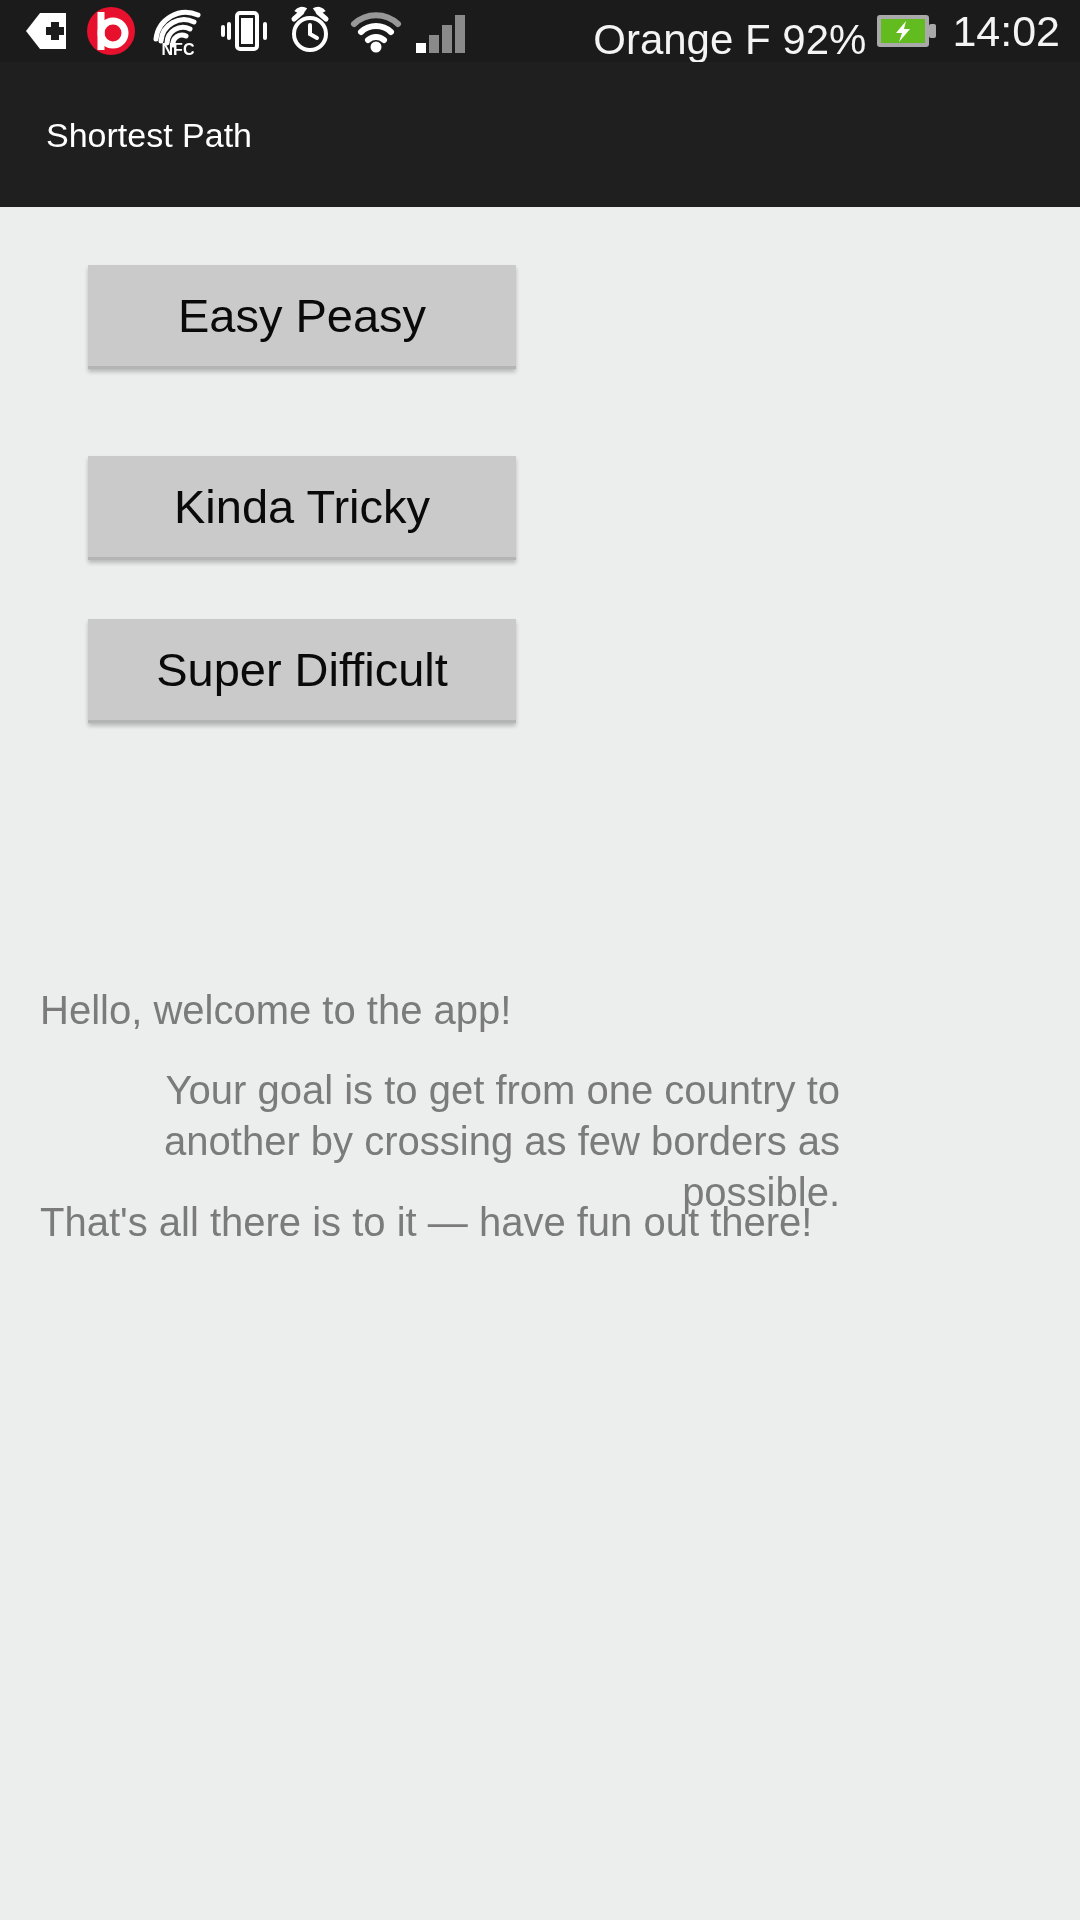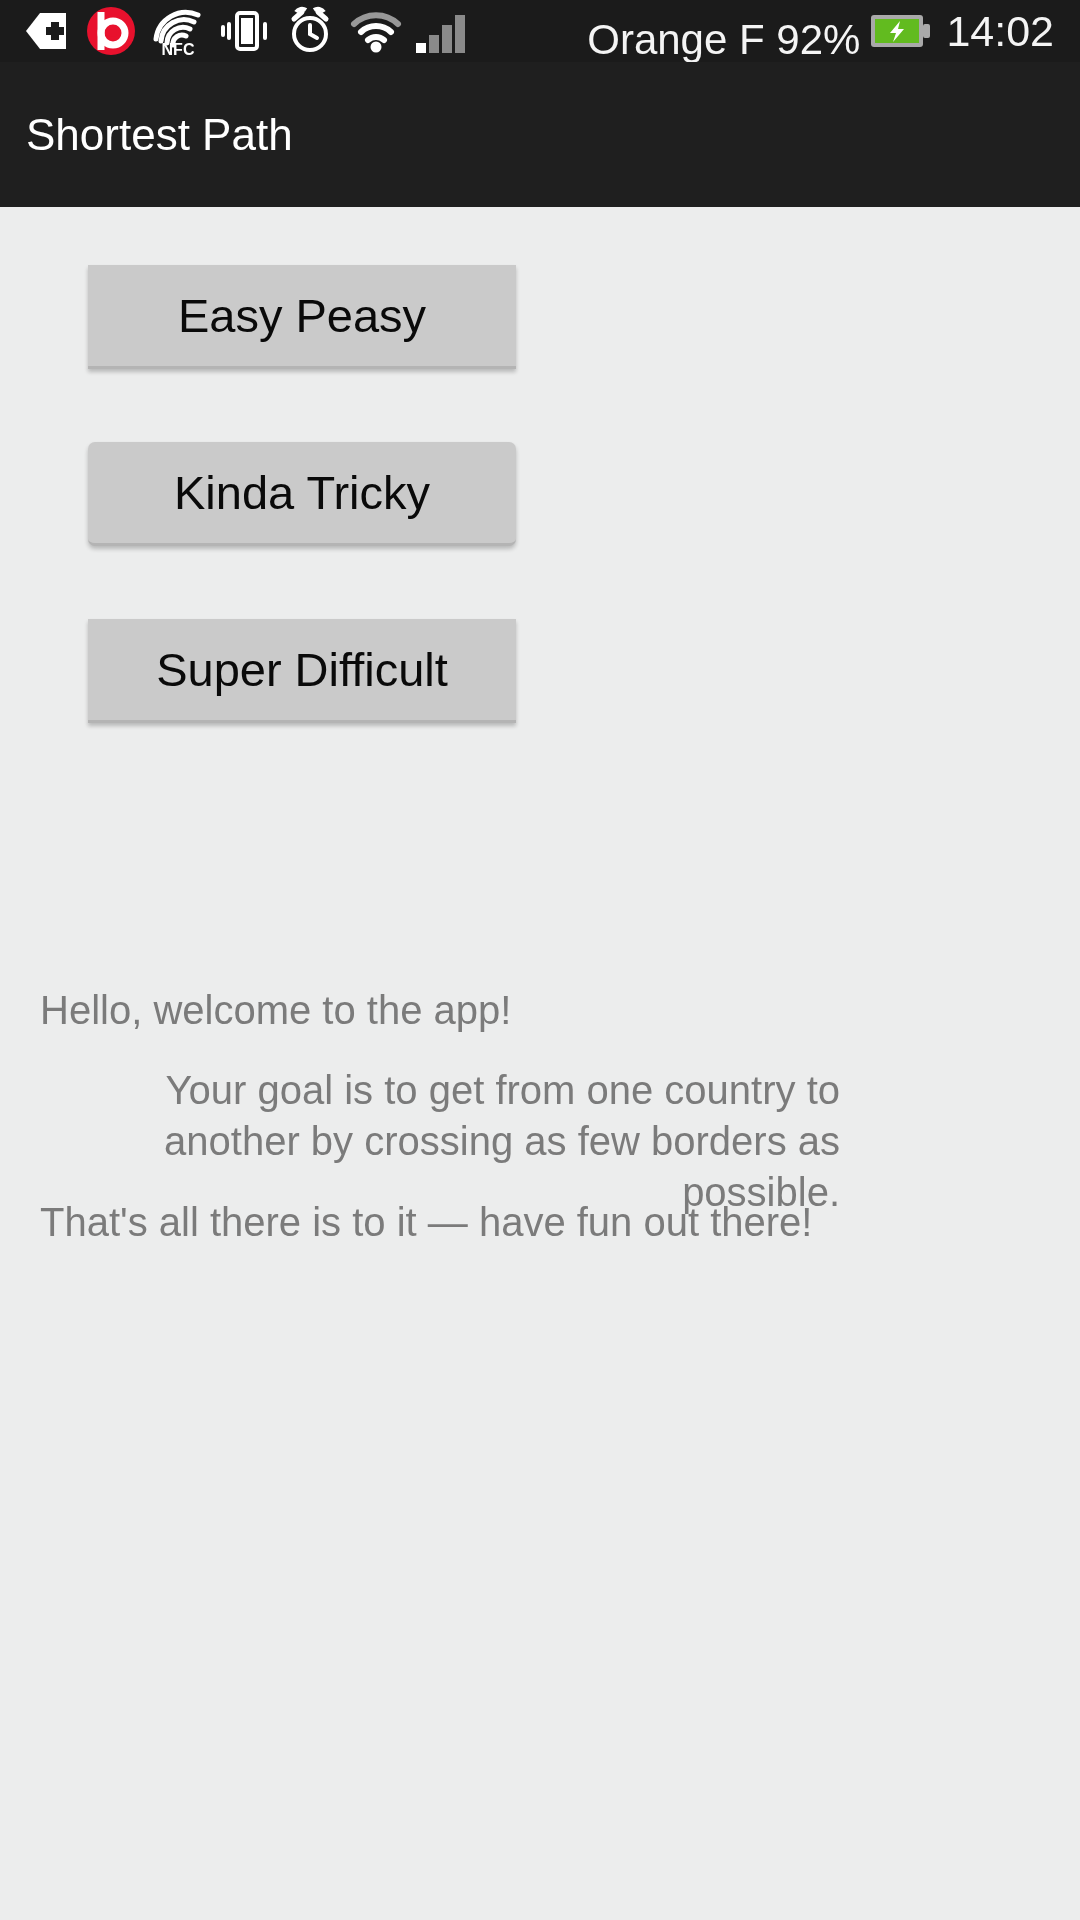--- a/index.html
+++ b/index.html
@@ -40,36 +40,36 @@
   }
   .sb-spacer { flex: 1 1 auto; }
   .sb-text {
     color: #f4f4f4;
     font-size: 42px;
     letter-spacing: 0px;
     white-space: nowrap;
     line-height: 1;
   }
   #carrier-battery-text { margin-right: 10px; margin-top: 18px; }
-  #status-clock { margin-left: 14px; margin-right: 12px; font-size: 43px; }
+  #status-clock { margin-left: 14px; margin-right: 6px; font-size: 43px; }
 
   
   #action-bar {
     position: absolute;
     top: 62px; left: 0;
     width: 1080px;
     height: 145px;
     background: #1f1f1f;
     display: flex;
     align-items: center;
   }
   #app-title {
     color: #ffffff;
-    font-size: 44px;
-    margin-left: 26px;
+    font-size: 34px;
+    margin-left: 46px;
     font-weight: normal;
     line-height: 1;
   }
 
   
   #content {
     position: absolute;
     top: 207px; left: 0;
     width: 1080px;
     height: 1713px;
@@ -89,21 +89,21 @@
     font-size: 47px;
     font-family: "Liberation Sans", "DejaVu Sans", sans-serif;
     display: flex;
     align-items: center;
     justify-content: center;
     padding: 0;
     box-sizing: border-box;
     cursor: pointer;
   }
   #btn-easy      { top: 58px; }
-  #btn-tricky    { top: 235px; border-radius: 7px; }
+  #btn-tricky    { top: 249px; }
   #btn-difficult { top: 412px; text-align: right; }
 
   .body-paragraph {
     position: absolute;
     left: 40px;
     width: 800px;
     color: #7b7b7b;
     font-size: 40px;
     line-height: 1.28;
   }

